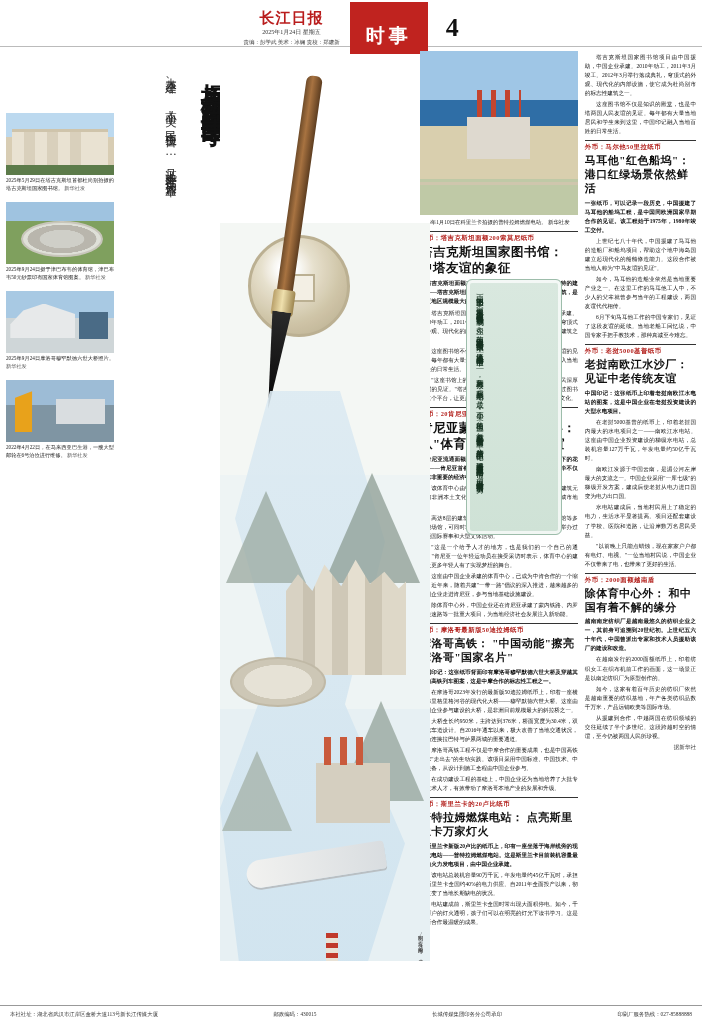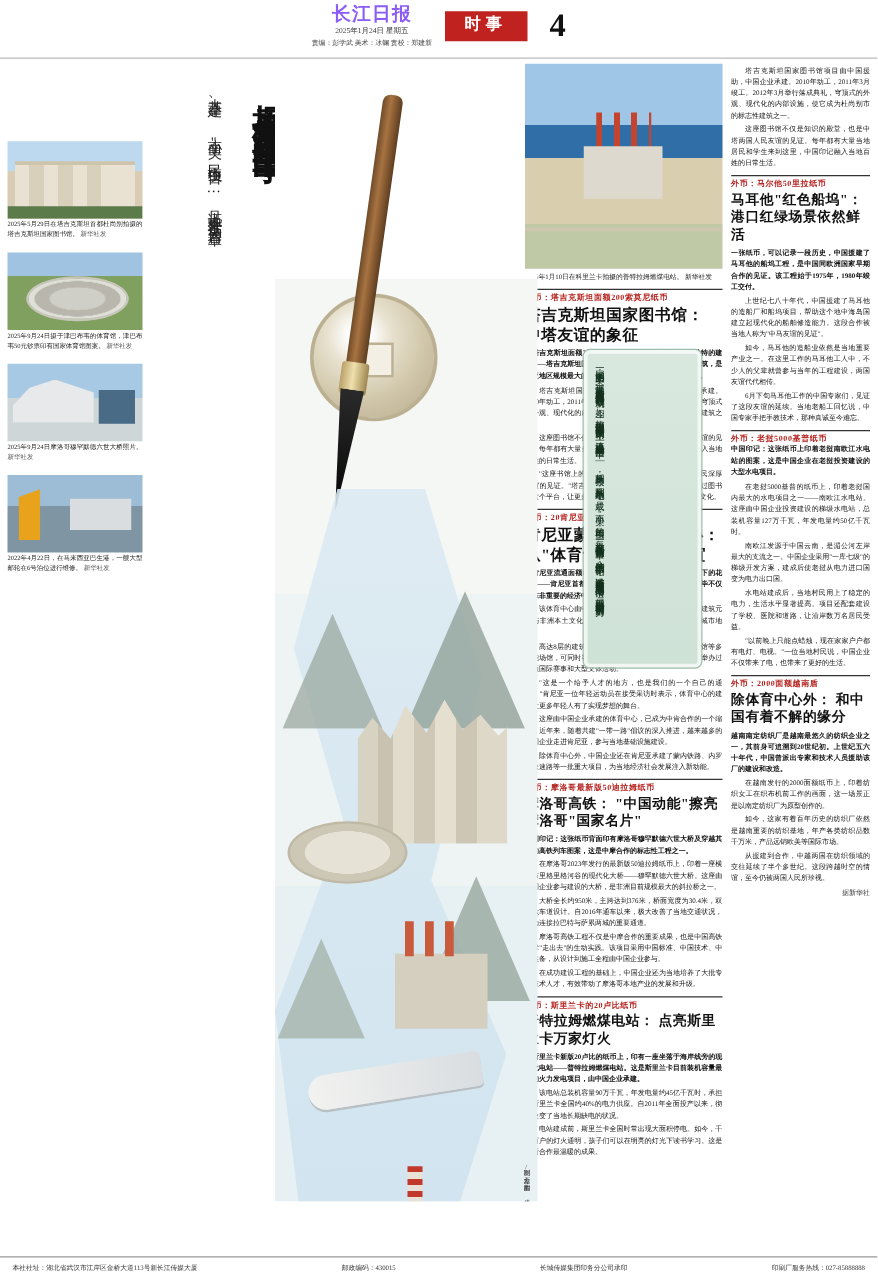--- a/index.html
+++ b/index.html
@@ -30,30 +30,30 @@
     flex:1;
     display:flex;align-items:center;justify-content:center;
     gap:10px;
     padding-top:2px;
   }
   .paper-logo{
     font-family:"Liberation Serif", serif;
     font-weight:bold;
     font-size:15px;
     letter-spacing:1px;
-    color:#8b5cf6;
+    color:#b91c1c;
     white-space:nowrap;
   }
   .paper-date{
     font-size:6px;color:#333;text-align:center;line-height:1.5;
   }
   .section-badge{
     background:#c0231f;color:#fff;
-    font-size:13px;font-weight:bold;
-    padding:1px 16px 5px 16px;
+    font-size:19px;font-weight:bold;
+    padding:21px 16px 5px 16px;
     letter-spacing:4px;
     font-family:"Liberation Serif", serif;
   }
   .page-num{
     font-size:26px;font-weight:bold;color:#111;
     margin-left:8px;font-family:"Liberation Serif", serif;
   }
   .mh-right{width:190px;}
   .mh-credits{
     font-size:5.5px;color:#444;line-height:1.6;
@@ -481,20 +481,22 @@
 
         <div class="kicker">外币：马尔他50里拉纸币</div>
         <div class="subhead sm">马耳他"红色船坞"：
 港口红绿场景依然鲜活</div>
         <div class="lead">一张纸币，可以记录一段历史，中国援建了马耳他的船坞工程，是中国同欧洲国家早期合作的见证。该工程始于1975年，1980年竣工交付。</div>
         <div class="para">上世纪七八十年代，中国援建了马耳他的造船厂和船坞项目，帮助这个地中海岛国建立起现代化的船舶修造能力。这段合作被当地人称为"中马友谊的见证"。</div>
         <div class="para">如今，马耳他的造船业依然是当地重要产业之一。在这里工作的马耳他工人中，不少人的父辈就曾参与当年的工程建设，两国友谊代代相传。</div>
         <div class="para">6月下旬马耳他工作的中国专家们，见证了这段友谊的延续。当地老船工回忆说，中国专家手把手教技术，那种真诚至今难忘。</div>
 
         <div class="kicker">外币：老挝5000基普纸币</div>
+        <div class="subhead sm">老挝南欧江水沙厂：
+见证中老传统友谊</div>
         <div class="lead">中国印记：这张纸币上印着老挝南欧江水电站的图案，这是中国企业在老挝投资建设的大型水电项目。</div>
         <div class="para">在老挝5000基普的纸币上，印着老挝国内最大的水电项目之一——南欧江水电站。这座由中国企业投资建设的梯级水电站，总装机容量127万千瓦，年发电量约50亿千瓦时。</div>
         <div class="para">南欧江发源于中国云南，是湄公河左岸最大的支流之一。中国企业采用"一库七级"的梯级开发方案，建成后使老挝从电力进口国变为电力出口国。</div>
         <div class="para">水电站建成后，当地村民用上了稳定的电力，生活水平显著提高。项目还配套建设了学校、医院和道路，让沿岸数万名居民受益。</div>
         <div class="para">"以前晚上只能点蜡烛，现在家家户户都有电灯、电视。"一位当地村民说，中国企业不仅带来了电，也带来了更好的生活。</div>
 
         <div class="kicker">外币：2000面额越南盾</div>
         <div class="subhead sm">除体育中心外：
 和中国有着不解的缘分</div>
         <div class="lead">越南南定纺织厂是越南最悠久的纺织企业之一，其前身可追溯到20世纪初。上世纪五六十年代，中国曾派出专家和技术人员援助该厂的建设和改造。</div>

